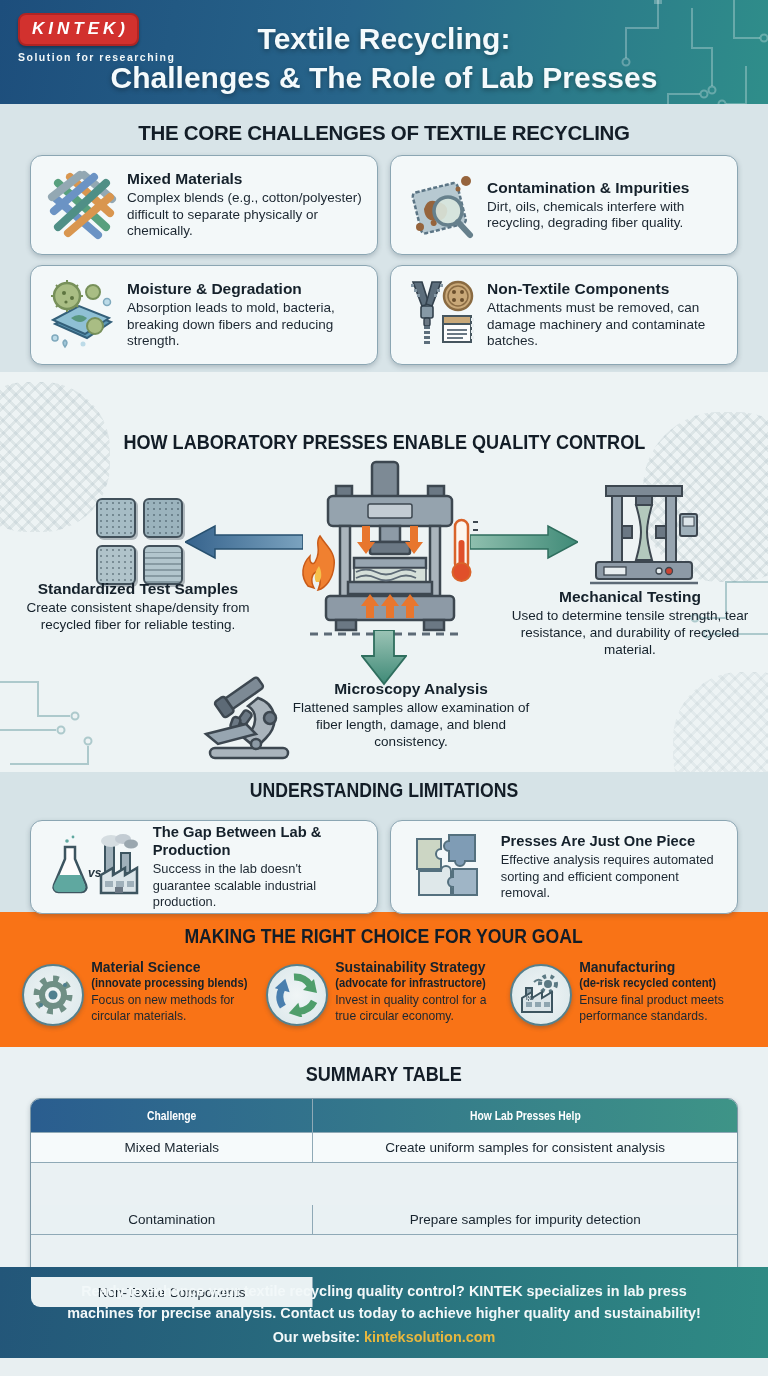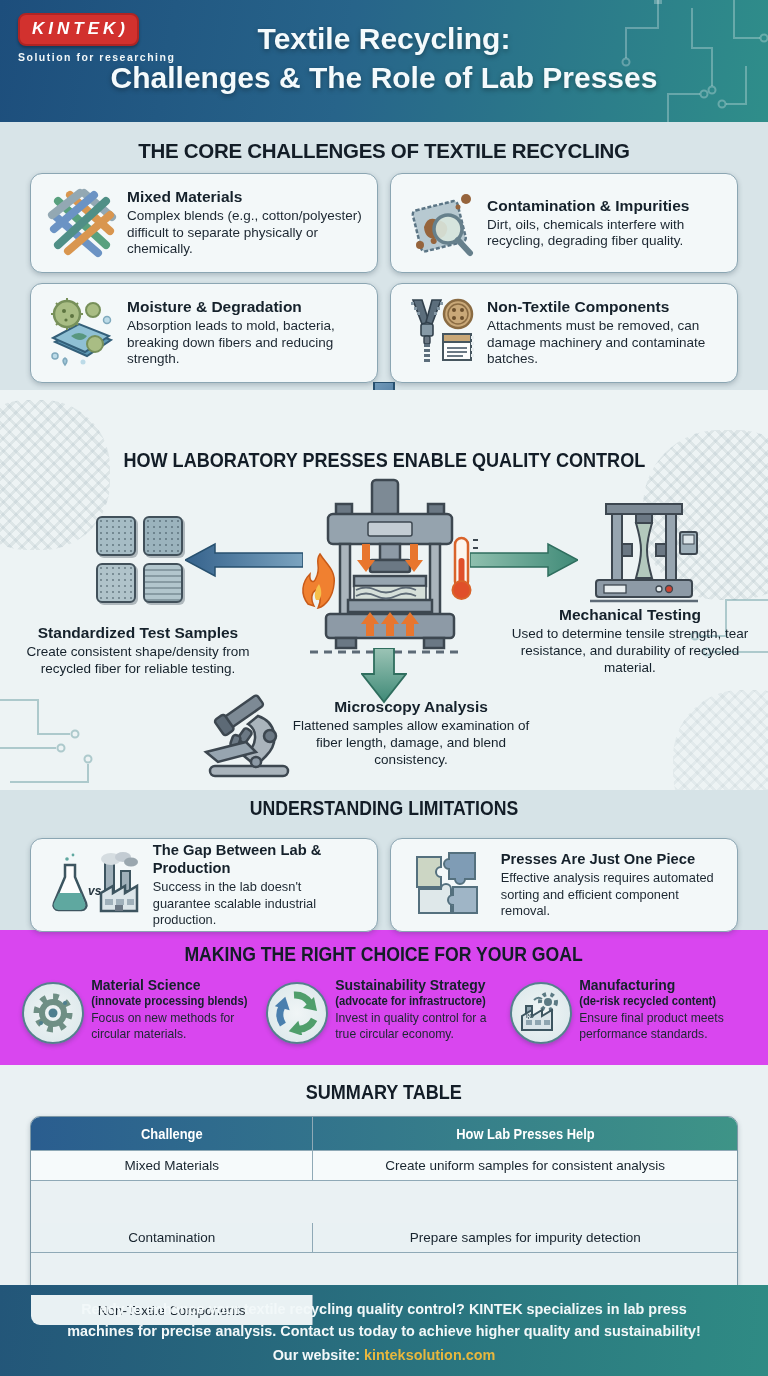--- a/index.html
+++ b/index.html
@@ -1,21 +1,21 @@
 <!DOCTYPE html>
 <html><head>
 <meta charset="utf-8">
 <style>
   * { margin:0; padding:0; box-sizing:border-box; }
   html,body { width:768px; }
   body { font-family:"Liberation Sans", sans-serif; background:#e8eff1; }
   #page { position:relative; width:768px; height:1376px; overflow:hidden; background:#e8eff1; }
 
   
-  .header { position:relative; height:122px; background:linear-gradient(100deg,#1d4e7c 0%,#27648a 45%,#2f8e8a 100%); overflow:hidden; }
+  .header { position:relative; height:104px; background:linear-gradient(100deg,#1d4e7c 0%,#27648a 45%,#2f8e8a 100%); overflow:hidden; }
   .hdr-circuit { position:absolute; right:0; top:0; pointer-events:none; }
   .logo-wrap { position:absolute; left:18px; top:13px; }
   .logo-box { display:inline-block; background:#d2312e; border:2px solid #b02423; border-radius:8px; padding:4px 12px 5px 12px; box-shadow:0 2px 3px rgba(0,0,0,.3); }
   .logo-text { color:#fff; font-weight:bold; font-style:italic; font-size:17px; letter-spacing:4px; }
   .logo-mark { color:#fff; font-weight:bold; font-style:italic; font-size:17px; }
   .logo-tag { margin-top:5px; color:#f2f7f8; font-size:10.5px; font-weight:bold; letter-spacing:1.5px; }
   .hdr-title { position:absolute; left:0; right:0; top:20px; text-align:center; color:#f4fafc; font-weight:bold; text-shadow:0 2px 5px rgba(0,0,0,.35); }
   .hdr-title .l1 { font-size:30px; line-height:1.25; }
   .hdr-title .l2 { font-size:30px; line-height:1.3;text-align:center; }
 
@@ -53,37 +53,37 @@
   .sq.dot { background-image:radial-gradient(rgba(55,75,85,.45) 1px, transparent 1.2px); background-size:6px 6px; background-color:#a6bcc5; }
   .sq.hl  { background-image:repeating-linear-gradient(0deg, rgba(55,75,85,.35) 0 1.5px, transparent 1.5px 6px); background-color:#b2c6cd; }
 
   
   .sec3 { height:140px; background:#d6e3e7; padding-top:6px; }
   .sec3 .sec-h { font-size:20.5px; }
   .sec3 .card { height:94px; margin-top:8px; }
   .sec3 .tx { transform:scaleX(.95); transform-origin:0 50%; width:105%; }
 
   
-  .sec4 { height:135px; background:#d946ef; padding-top:12px; }
+  .sec4 { height:135px; background:#f97316; padding-top:12px; }
   .sec4 .sec-h { font-size:20.5px; }
   .goals { display:flex; margin:10px 14px 0 22px; }
   .goal { flex:1; display:flex; align-items:flex-start; }
   .goal .circ { flex:0 0 62px; height:62px; margin-top:6px; border-radius:50%; background:radial-gradient(#f0f5f6,#d9e6e9); border:2px solid #55808d; display:flex; align-items:center; justify-content:center; box-shadow:0 2px 4px rgba(40,60,75,.3); }
   .goal .gtx { padding-left:8px; transform:scaleX(.9); transform-origin:0 0; width:111%; }
   .goal .t { font-size:15.5px; font-weight:bold; color:#15212b; line-height:1.15; }
   .goal .st { font-size:12.5px; font-weight:bold; color:#15212b; margin-bottom:2px; }
   .goal .b { font-size:13.5px; line-height:1.2; color:#1c2731; }
 
   
   .sec5 { height:220px; background:#eaf1f3; padding-top:15px; }
   .sec5 .sec-h { font-size:21px; }
   .tbl { width:708px; margin:12px auto 0 auto; border:1.5px solid #7d98a6; border-radius:10px; overflow:hidden; box-shadow:0 2px 5px rgba(40,60,75,.25); }
   .trow { display:grid; grid-template-columns:40% 60%; }
   .thead { background:linear-gradient(90deg,#2a5d8f,#3e9487); }
-  .thead .cell { color:#fff; font-weight:bold; font-size:15px; height:34px; }
+  .thead .cell { color:#fff; font-weight:bold; font-size:12px; height:34px; }
   .cell { display:flex; align-items:center; justify-content:center; text-align:center; font-size:13.5px; color:#18242e; height:30px; border-bottom:1px solid #8fa9b6; }
   .cell.c0 { border-right:1px solid #8fa9b6; }
   .trow:last-child .cell { border-bottom:none; }
   .trow.odd .cell { background:#f6fafb; }
   .trow.even .cell { background:#e9f1f3;margin-top:42px; }
 
   
   .footer { height:91px; background:linear-gradient(95deg,#235679 0%,#2f8b84 100%); text-align:center; padding-top:13px; }
   .foot-msg { width:710px; margin:0 auto; color:#f2f8f9; font-weight:bold; font-size:15.5px; line-height:1.4; transform:scaleX(.93); transform-origin:50% 0; }
   .foot-site { margin-top:5px; color:#f2f8f9; font-weight:bold; font-size:15.5px; transform:scaleX(.93); transform-origin:50% 0; }
@@ -337,21 +337,21 @@
           </linearGradient>
         </defs>
       <polygon points="0,18 30,2 30,11 118,11 118,25 30,25 30,34" fill="url(#gL)" stroke="#27506f" stroke-width="1.5"></polygon>
     </svg>
     <div class="abs samples" style="left:96px; top:126px;">
       <div class="sq dot"></div>
       <div class="sq dot" style="background-color:#9bb3bd;"></div>
       <div class="sq dot" style="background-color:#b0c3ca;"></div>
       <div class="sq hl"></div>
     </div>
-    <div class="abs flow-label" style="left:3px; top:234px; width:270px;">
+    <div class="abs flow-label" style="left:3px; top:208px; width:270px;">
       <div class="t">Standardized Test Samples</div>
       <div class="b">Create consistent shape/density from recycled fiber for reliable testing.</div>
     </div>
 
     <svg class="abs" style="left:470px; top:152px;" width="108" height="36" viewBox="0 0 108 36">
       <defs>
           <linearGradient id="gR" x1="0" y1="0" x2="1" y2="0">
             <stop offset="0" stop-color="#8fbfae"></stop>
             <stop offset="1" stop-color="#3f8a77"></stop>
           </linearGradient>

